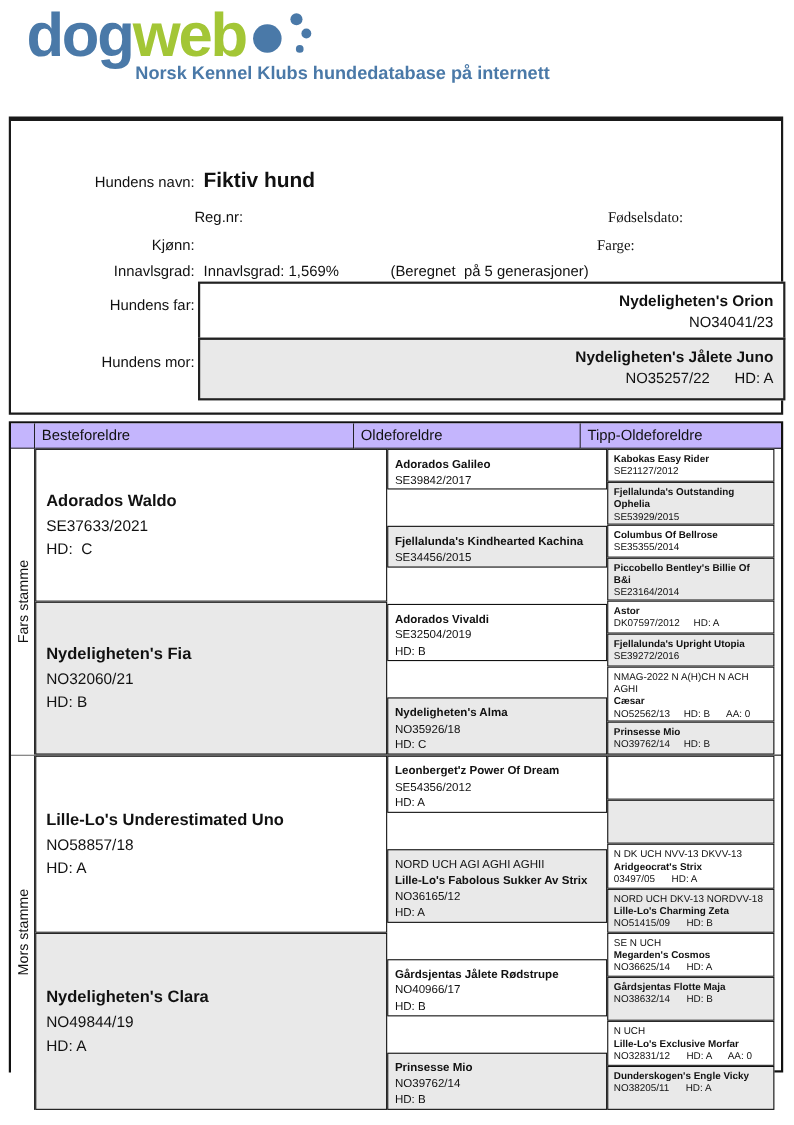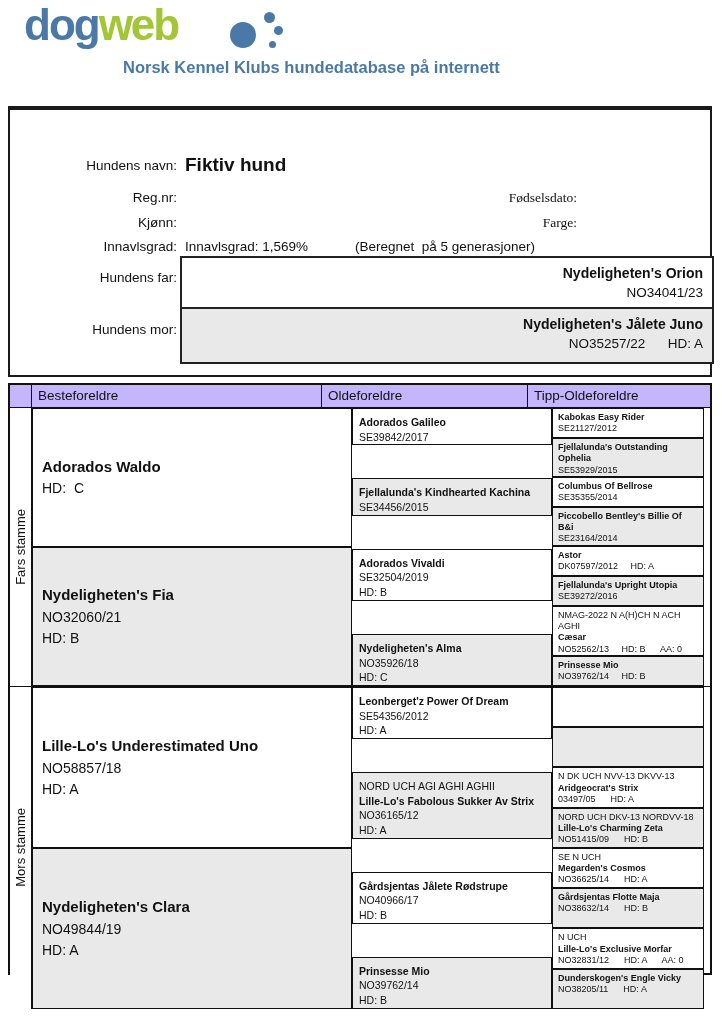--- a/index.html
+++ b/index.html
@@ -2,42 +2,42 @@
 <html><head>
 <meta charset="utf-8">
 <style>
   html,body { margin:0; padding:0; }
   body {
     width:722px; height:1023px; position:relative; overflow:hidden;
     background:#ffffff; font-family:"Liberation Sans", sans-serif; color:#111;
   }
   
   .logo-wrap { position:absolute; left:24px; top:0px; }
-  .logo-text { font-size:44px; font-weight:bold; letter-spacing:-2px; line-height:1.15; }
+  .logo-text { font-size:56px; font-weight:bold; letter-spacing:-2px; line-height:1.15; }
   .logo-dog { color:#4a79a8; }
   .logo-web { color:#a3c636; }
   .paw { position:absolute; left:230px; top:12px; width:72px; height:54px; }
   .paw i { position:absolute; border-radius:50%; background:#4a79a8; }
   .paw .p1 { left:0px;  top:10px; width:26px; height:26px; }
   .paw .p2 { left:34px; top:0px;  width:11px; height:11px; }
   .paw .p3 { left:44px; top:14px; width:9px;  height:9px; }
   .paw .p4 { left:39px; top:29px; width:7px;  height:7px; }
   .logo-subtitle { position:absolute; left:123px; top:58px; font-size:16.5px; font-weight:bold; color:#4a79a8; white-space:nowrap; }
 
   
   .info-box {
     position:absolute; left:8px; top:106px; width:704px; height:271px;
     border:2px solid #1a1a1a; border-top-width:4px; box-sizing:border-box;
   }
   .ilabel { position:absolute; left:0; width:167px; text-align:right; font-size:13.5px; white-space:nowrap; }
   .ivalue { position:absolute; left:175px; font-size:13.5px; white-space:pre-wrap; }
   .rlabel { position:absolute; left:397px; width:170px; text-align:right; font-size:13.5px;font-family:Liberation Serif, serif; }
   .row-navn-label { top:48px; }
   .row-navn-value { top:44px; font-size:19px; font-weight:bold; }
-  .row-reg   { top:80px; }
+  .row-reg   { top:80px;margin-left:44px; }
   .row-kjonn { top:105px; }
   .row-inn   { top:129px; }
   .inn-note  { position:absolute; left:345px; top:129px; font-size:13.5px; white-space:pre-wrap; }
   .parent-label-far { top:160px; }
   .parent-label-mor { top:212px; }
   .parent-stack { position:absolute; left:170px; top:146px; width:534px; box-sizing:border-box; }
   .parent-box { border:2px solid #222; box-sizing:border-box; padding:5px 9px;text-align:right; }
   .parent-box.father { height:53px; background:#ffffff; }
   .parent-box.mother { height:57px; background:#e9e9e9; margin-top:-2px; }
   .parent-name { font-size:14px; font-weight:bold; line-height:1.5; }
@@ -128,20 +128,21 @@
 
   <div class="ped-body">
 
     <div class="ped-section first">
       <div class="sec-label">
         <span>Fars stamme</span>
       </div>
       <div class="col col-beste">
         <div class="cell beste-cell">
           <div class="cell-name">Adorados Waldo</div>
+          <div class="cell-reg">SE37633/2021</div>
           <div class="cell-hd">HD:  C</div>
         </div>
         <div class="cell beste-cell gray">
           <div class="cell-name">Nydeligheten's Fia</div>
           <div class="cell-reg">NO32060/21</div>
           <div class="cell-hd">HD: B</div>
         </div>
       </div>
       <div class="col col-olde">
         <div class="cell olde-cell">

